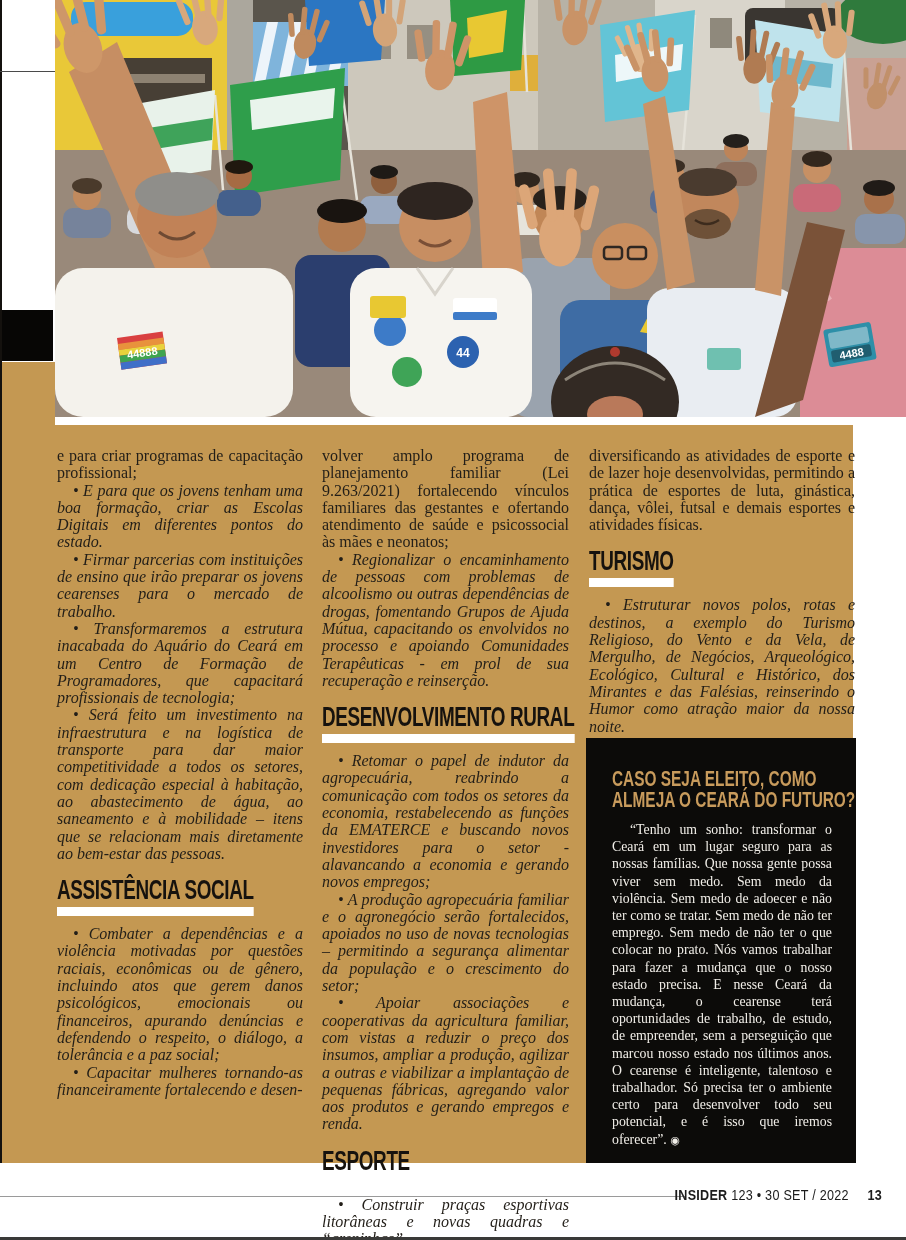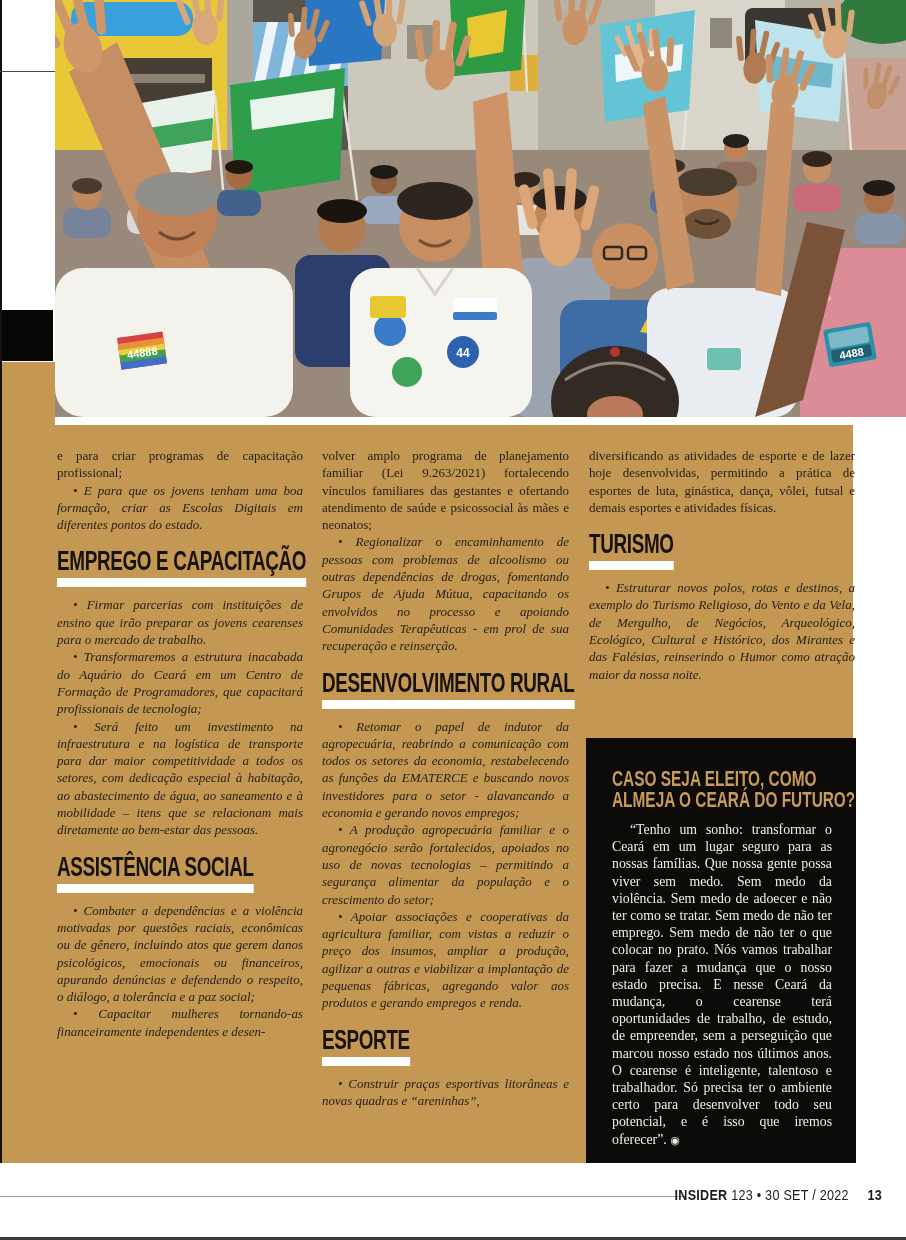--- a/index.html
+++ b/index.html
@@ -17,21 +17,21 @@
 
   
   .photo{position:absolute;left:55px;top:0;width:851px;height:417px;overflow:hidden;background:#b9b4a8;}
   .photo svg{display:block;width:851px;height:417px;}
 
   
   .col{position:absolute;top:447px;color:#221e18;}
   .col1{left:57px;width:246px;}
   .col2{left:322px;width:247px;}
   .col3{left:589px;width:266px;}
-  .col p{margin:0;font-size:13px;line-height:17.3px;text-align:justify;color:#221e18;}
+  .col p{margin:0;font-size:16px;line-height:17.3px;text-align:justify;color:#221e18;}
   .col p.b{text-indent:16px;font-style:italic;}
   .col p.cont{text-indent:0;}
 
   .sec-h{margin:15px 0 9px 0;}
   .hw{display:inline-block;transform:scaleX(0.70);transform-origin:0 0;
       font-family:"Liberation Sans", sans-serif;font-weight:bold;line-height:1;
       white-space:nowrap;color:#16120e;letter-spacing:-0.5px;}
   .sec-h .hw{font-size:27px;}
   .bar{height:9px;background:#ffffff;margin-top:3px;}
 
@@ -274,33 +274,29 @@
           <rect x="4" y="22" width="40" height="12" rx="2" fill="#205E70"></rect>
           <text x="24" y="32" text-anchor="middle" font-family="Liberation Sans, sans-serif" font-size="11" font-weight="bold" fill="#FFFFFF">4488</text>
         </g>
       </g>
     </svg>
   </div>
 
   <div class="col col1">
     <p class="cont">e para criar programas de capacitação profissional;</p>
     <p class="b">• E para que os jovens tenham uma boa formação, criar as Escolas Digitais em diferentes pontos do estado.</p>
-    <div class="sec-h">
-      <div class="hw"><span>EMPREGO E CAPACITAÇÃO</span>
-        <div class="bar"></div></div>
-    </div>
     <p class="b">• Firmar parcerias com instituições de ensino que irão preparar os jovens cearenses para o mercado de trabalho.</p>
     <p class="b">• Transformaremos a estrutura inacabada do Aquário do Ceará em um Centro de Formação de Programadores, que capacitará profissionais de tecnologia;</p>
     <p class="b">• Será feito um investimento na infraestrutura e na logística de transporte para dar maior competitividade a todos os setores, com dedicação especial à habitação, ao abastecimento de água, ao saneamento e à mobilidade – itens que se relacionam mais diretamente ao bem-estar das pessoas.</p>
     <div class="sec-h">
       <div class="hw"><span>ASSISTÊNCIA SOCIAL</span>
         <div class="bar"></div></div>
     </div>
     <p class="b">• Combater a dependências e a violência motivadas por questões raciais, econômicas ou de gênero, incluindo atos que gerem danos psicológicos, emocionais ou financeiros, apurando denúncias e defendendo o respeito, o diálogo, a tolerância e a paz social;</p>
-    <p class="b">• Capacitar mulheres tornando-as financeiramente independentes e desen-</p>
+    <p class="b">• Capacitar mulheres tornando-as financeiramente fortalecendo e desen-</p>
   </div>
 
   <div class="col col2">
     <p class="cont">volver amplo programa de planejamento familiar (Lei 9.263/2021) fortalecendo vínculos familiares das gestantes e ofertando atendimento de saúde e psicossocial às mães e neonatos;</p>
     <p class="b">• Regionalizar o encaminhamento de pessoas com problemas de alcoolismo ou outras dependências de drogas, fomentando Grupos de Ajuda Mútua, capacitando os envolvidos no processo e apoiando Comunidades Terapêuticas - em prol de sua recuperação e reinserção.</p>
     <div class="sec-h">
       <div class="hw"><span>DESENVOLVIMENTO RURAL</span>
         <div class="bar"></div></div>
     </div>
     <p class="b">• Retomar o papel de indutor da agropecuária, reabrindo a comunicação com todos os setores da economia, restabelecendo as funções da EMATERCE e buscando novos investidores para o setor - alavancando a economia e gerando novos empregos;</p>

